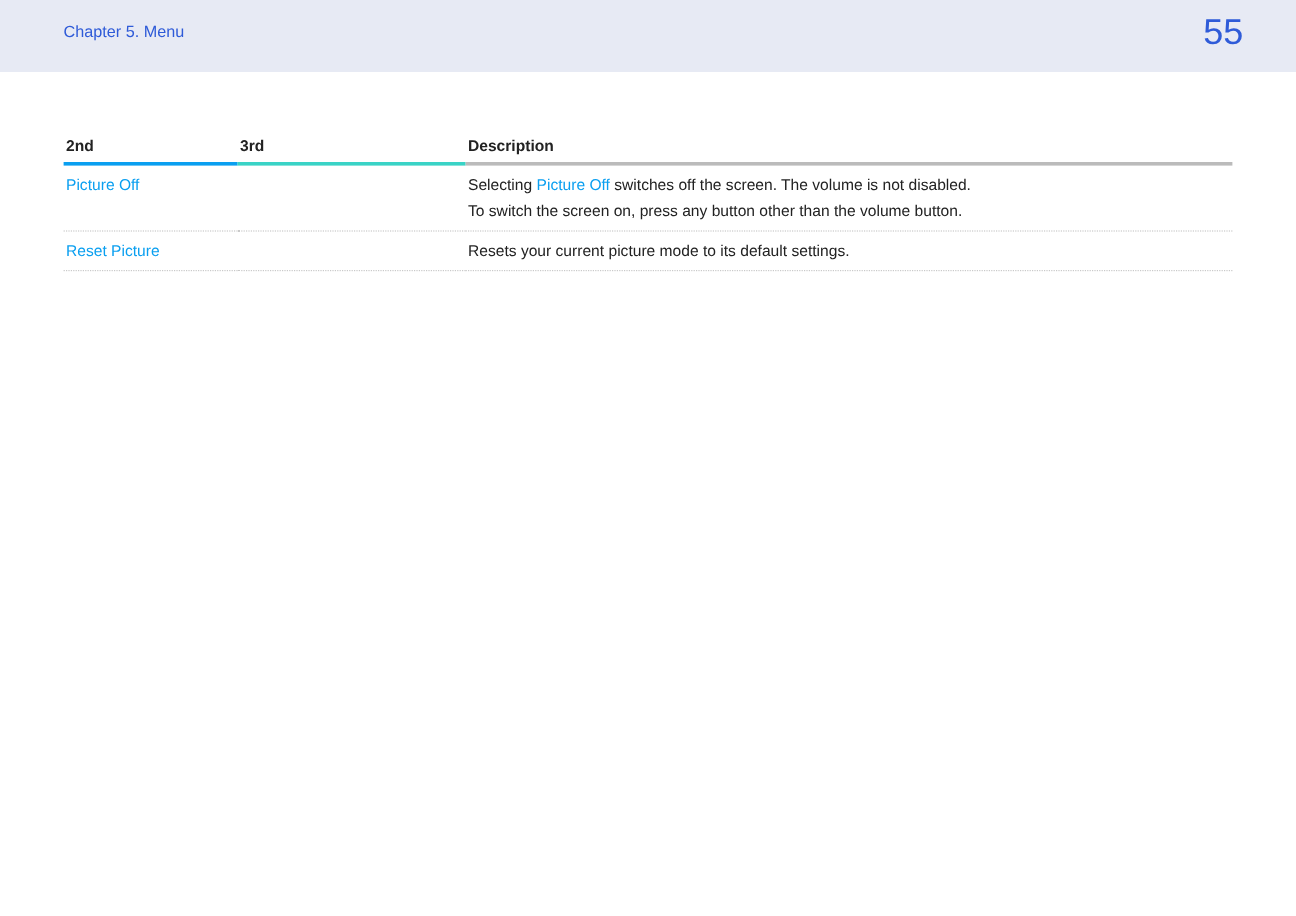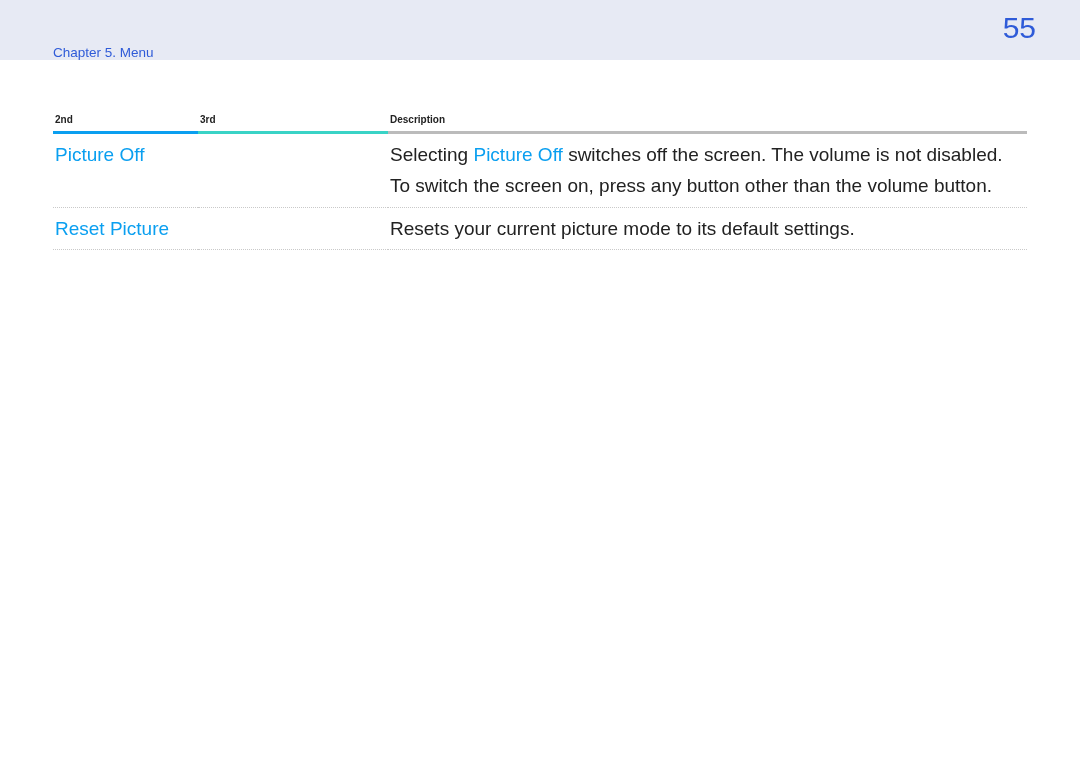--- a/index.html
+++ b/index.html
@@ -15,21 +15,21 @@
   }
   .header {
     width: 100%;
     height: 60px;
     background: #e7eaf4;
     position: relative;
   }
   .header .chapter {
     position: absolute;
     left: 53px;
-    bottom: 0;
+    bottom: 26px;
     color: #2f5bd8;
     font-size: 13.5px;
   }
   .header .pagenum {
     position: absolute;
     right: 44px;
     top: 11px;
     color: #2f5bd8;
     font-size: 30px;
     font-weight: 400;
@@ -57,29 +57,29 @@
   }
   col.c2nd { width: 145px; }
   col.c3rd { width: 190px; }
   col.cdesc { width: auto; }
   th {
     text-align: left;
     font-weight: 700;
     color: #222;
     padding: 6px 2px 6px 2px;
     border-bottom: 3px solid #0a9ff0;
-    font-size: 10px;
+    font-size: 13px;
   }
   th.col-3rd { border-bottom-color: #39d3c6; }
   th.col-desc { border-bottom-color: #bbbbbb; margin-top: 12px; }
   td {
     vertical-align: top;
     padding: 6px 2px 6px 2px;
     border-bottom: 1px dotted #c9c9c9;
-    font-size: 19px;
+    font-size: 13px;
     line-height: 1.55;
   }
   td.desc-inner { border-bottom: none; padding-bottom: 1px; margin-top: 32px; }
   td.desc-last { padding-top: 1px; margin-left: 31px; }
   .accent { color: #0a9ff0; }
 </style>
 </head>
 <body>
 
 <div class="header">

